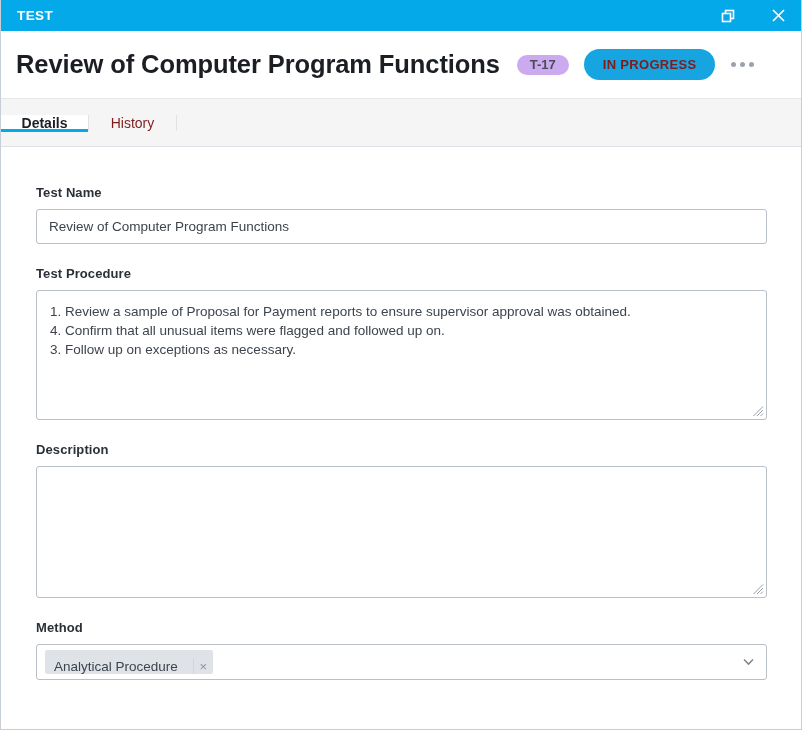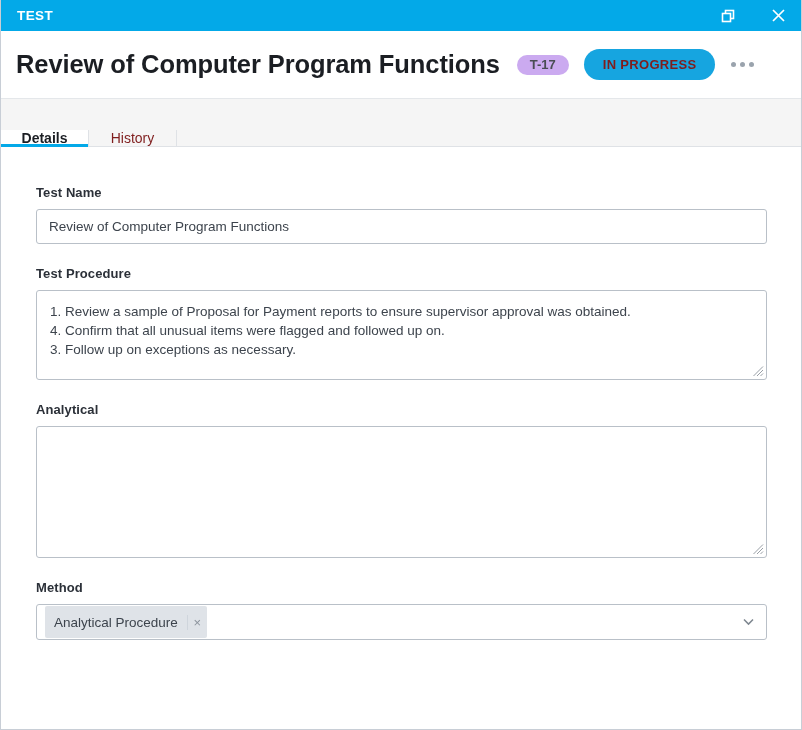--- a/index.html
+++ b/index.html
@@ -102,21 +102,21 @@
     border-radius: 50%;
     background: #9aa3ad;
   }
 
   
   .tabbar {
     height: 48px;
     background: #f5f5f5;
     border-bottom: 1px solid #dfe2e6;
     display: flex;
-    align-items: flex-end;
+    align-items: center;
   }
   .tab {
     position: relative;
     min-width: 88px;
     padding: 0 18px;
     display: flex;
     align-items: center;
     justify-content: center;
     font-size: 14px;
     color: #7f1d1d;
@@ -170,21 +170,21 @@
     border: 1px solid #b9c0c8;
     border-radius: 3px;
     background: #ffffff;
     padding: 11px 13px;
     font-size: 13.5px;
     color: #3d444d;
     line-height: 19px;
     position: relative;
     overflow: hidden;
   }
-  .ta-proc { height: 90px; }
+  .ta-proc { height: 130px; }
   .ta-desc { height: 132px; }
   .ta-line { white-space: pre; }
   .resize-grip {
     position: absolute;
     right: 2px; bottom: 2px;
     width: 12px; height: 12px;
     pointer-events: none;
   }
 
   
@@ -195,25 +195,26 @@
     border-radius: 3px;
     background: #ffffff;
     display: flex;
     align-items: center;
     padding: 0 8px 0 8px;
     position: relative;
     cursor: pointer;
   }
   .chip {
     display: flex;
-    align-items: center;
+    align-items: flex-end;
     background: #dfe3e8;
     border-radius: 2px;
-    height: 32px;
-    overflow: hidden;
+    height: 24px;
+    overflow: hidden;
+    gap: 6px;
   }
   .chip-label {
     display: flex;
     align-items: center;
     padding: 0 9px;
     font-size: 13.5px;
     color: #3d444d;
     white-space: nowrap;
   }
   .chip-x {
@@ -283,21 +284,21 @@
         <div class="ta-line">1. Review a sample of Proposal for Payment reports to ensure supervisor approval was obtained.</div>
         <div class="ta-line">4. Confirm that all unusual items were flagged and followed up on.</div>
         <div class="ta-line">3. Follow up on exceptions as necessary.</div>
         <svg class="resize-grip" viewBox="0 0 12 12">
           <path d="M11 5 L5 11 M11 8.5 L8.5 11 M11 1.5 L1.5 11" stroke="#8d949c" stroke-width="0.9" fill="none"></path>
         </svg>
       </div>
     </div>
 
     <div class="field">
-      <div class="field-label">Analytical</div>
+      <div class="field-label">Description</div>
       <div class="textarea-box ta-desc">
         <div class="ta-line"></div>
         <svg class="resize-grip" viewBox="0 0 12 12">
           <path d="M11 5 L5 11 M11 8.5 L8.5 11 M11 1.5 L1.5 11" stroke="#8d949c" stroke-width="0.9" fill="none"></path>
         </svg>
       </div>
     </div>
 
     <div class="field">
       <div class="field-label">Method</div>

